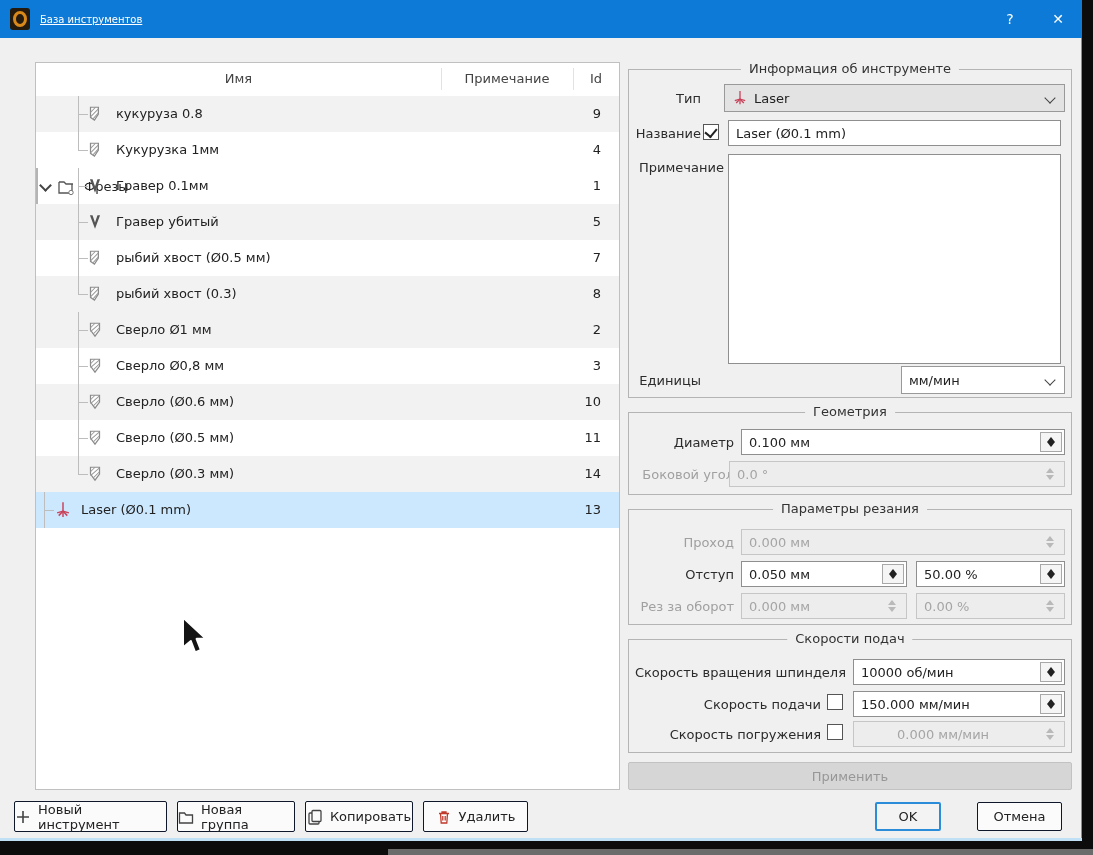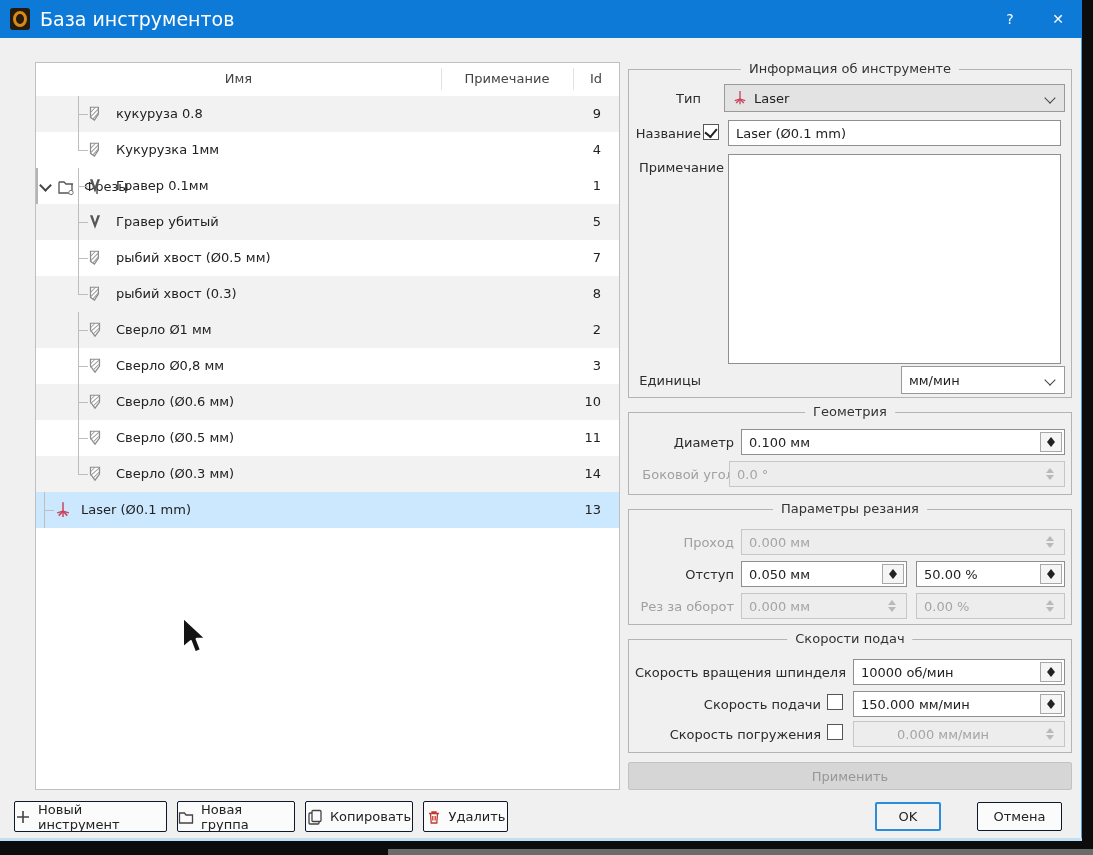--- a/index.html
+++ b/index.html
@@ -7,21 +7,21 @@
   .screen{position:relative;width:1093px;height:855px;background:#0c0c0c;overflow:hidden;}
   .behind-bar{position:absolute;left:388px;top:849px;width:705px;height:6px;background:#6b6b6b;}
   .dialog{position:absolute;left:0;top:0;width:1082px;height:841px;background:#f0f0f0;
           border-right:1px solid #4e9fdd;box-sizing:border-box;}
   .blue-edge{position:absolute;left:0;top:838px;width:1082px;height:3px;background:#bfe0f5;}
 
   
   .titlebar{position:absolute;left:0;top:0;width:1082px;height:38px;background:#0d7ad7;display:flex;align-items:center;}
   .appicon{width:20px;height:22px;margin-left:10px;background:#241a0e;border-radius:3px;position:relative;flex:none;}
   .appicon::after{content:'';position:absolute;inset:3px;border-radius:50%;border:3px solid #d9891a;}
-  .wtitle{color:#fff;font-size:19px;margin-left:10px;flex:1;}
+  .wtitle{color:#fff;font-size:10px;margin-left:10px;flex:1;text-decoration:underline;}
   .wbtn{width:48px;height:38px;color:#fff;font-size:14px;display:flex;align-items:center;justify-content:center;}
 
   
   .tree{position:absolute;left:35px;top:62px;width:585px;height:728px;background:#fff;border:1px solid #c0c0c0;box-sizing:border-box;}
   .thead{position:relative;height:33px;border-bottom:1px solid #ececec;font-size:13px;color:#444;}
   .thead .hname{position:absolute;left:0;width:405px;top:8px;text-align:center;}
   .thead .hnote{position:absolute;left:405px;width:132px;top:8px;text-align:center;}
   .thead .hid{position:absolute;left:537px;right:0;top:8px;text-align:center;}
   .thead .sep{position:absolute;top:5px;height:22px;width:1px;background:#e2e2e2;}
   .trows{position:absolute;left:0;top:33px;right:0;bottom:0;overflow:hidden;}
@@ -416,21 +416,21 @@
     </div>
     <div class="btn" style="left:305px;top:801px;width:108px;height:31px;">
       <span class="bicon">
           <svg viewBox="0 0 16 16">
             <rect x="5" y="1.5" width="9" height="11" rx="1" fill="none" stroke="#444" stroke-width="1.3"></rect>
             <path d="M5 4 H3 a1 1 0 0 0 -1 1 v9 a1 1 0 0 0 1 1 h8 a1 1 0 0 0 1-1 v-1.5" fill="none" stroke="#444" stroke-width="1.3"></path>
           </svg>
         </span>
       <span>Копировать</span>
     </div>
-    <div class="btn" style="left:423px;top:801px;width:85px;height:31px;">
+    <div class="btn" style="left:423px;top:801px;width:105px;height:31px;">
       <span class="bicon">
           <svg viewBox="0 0 16 16">
             <path d="M3 4.5 h10 M6 4.5 V3 h4 v1.5 M4.5 4.5 l0.7 9.5 h5.6 l0.7-9.5 M6.8 7 v4.5 M9.2 7 v4.5" fill="none" stroke="#c0392b" stroke-width="1.3"></path>
           </svg>
         </span>
       <span>Удалить</span>
     </div>
     <div class="btn primary" style="left:875px;top:802px;width:66px;height:29px;">
       <span>OK</span>
     </div>

